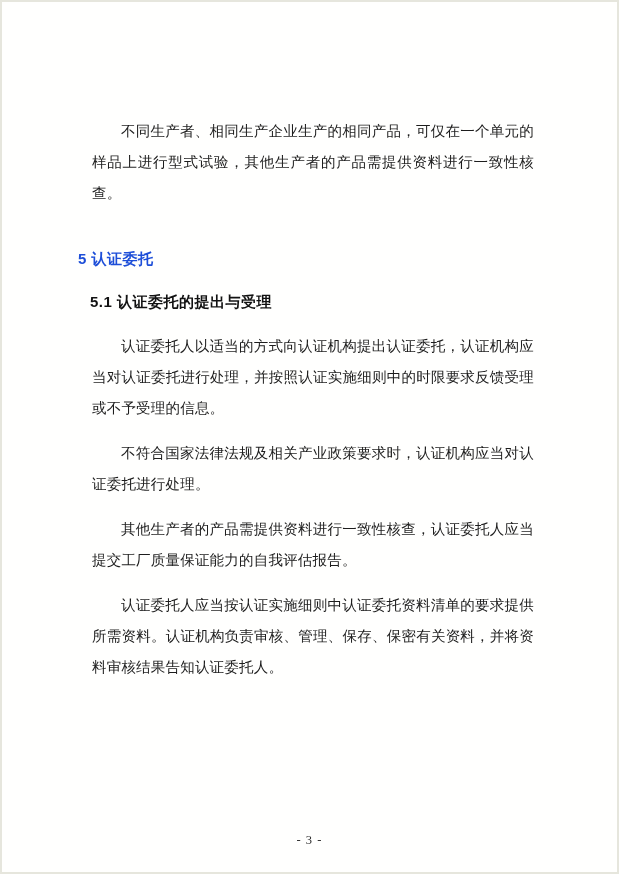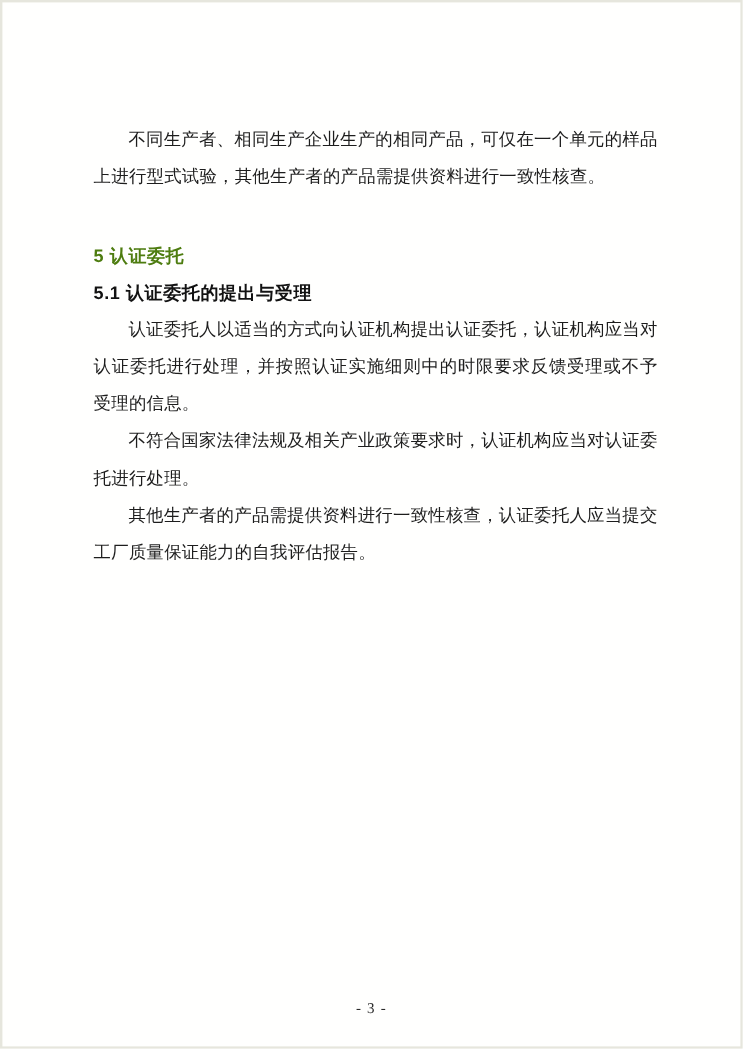--- a/index.html
+++ b/index.html
@@ -18,38 +18,38 @@
     font-family: "Liberation Serif", "DejaVu Serif", serif;
     color: #1d1d1d;
   }
   .content {
     position: absolute;
     top: 100px;
     left: 76px;
     width: 470px;
   }
   .para {
-    margin: 0;
+    margin: 14px;
     font-size: 14.5px;
     line-height: 31px;
     text-align: justify;
     text-indent: 2em;
     letter-spacing: 0.2px;
   }
   .heading-main {
     margin: 34px 0 0 0;
     font-family: "Liberation Sans", "DejaVu Sans", sans-serif;
     font-weight: 700;
     font-size: 15px;
     line-height: 31px;
     letter-spacing: 0.5px;
-    color: #4d7c0f;
+    color: #1d4ed8;
   }
   .heading-sub {
-    margin: 0;
+    margin: 12px;
     font-family: "Liberation Sans", "DejaVu Sans", sans-serif;
     font-weight: 700;
     font-size: 15px;
     line-height: 31px;
     letter-spacing: 0.5px;
     color: #121212;
   }
   .footer {
     position: absolute;
     left: 0;
@@ -75,17 +75,18 @@
     <h3 class="heading-sub">5.1 认证委托的提出与受理</h3>
 
     <p class="para">认证委托人以适当的方式向认证机构提出认证委托，认证机构应当对认证委托进行处理，并按照认证实施细则中的时限要求反馈受理或不予受理的信息。</p>
 
     <p class="para">不符合国家法律法规及相关产业政策要求时，认证机构应当对认证委托进行处理。</p>
 
 
 
     <p class="para">其他生产者的产品需提供资料进行一致性核查，认证委托人应当提交工厂质量保证能力的自我评估报告。</p>
 
+    <p class="para">认证委托人应当按认证实施细则中认证委托资料清单的要求提供所需资料。认证机构负责审核、管理、保存、保密有关资料，并将资料审核结果告知认证委托人。</p>
 
   </div>
 
   <div class="footer">- 3 -</div>
 </div>
 
 </body></html>

